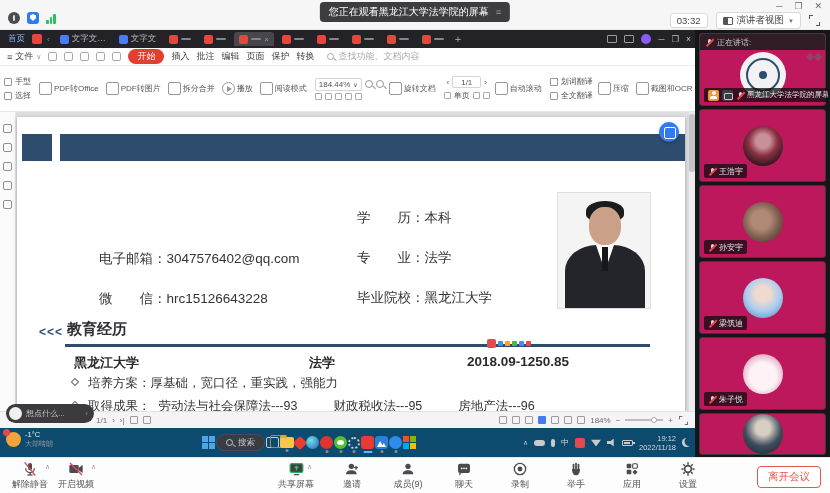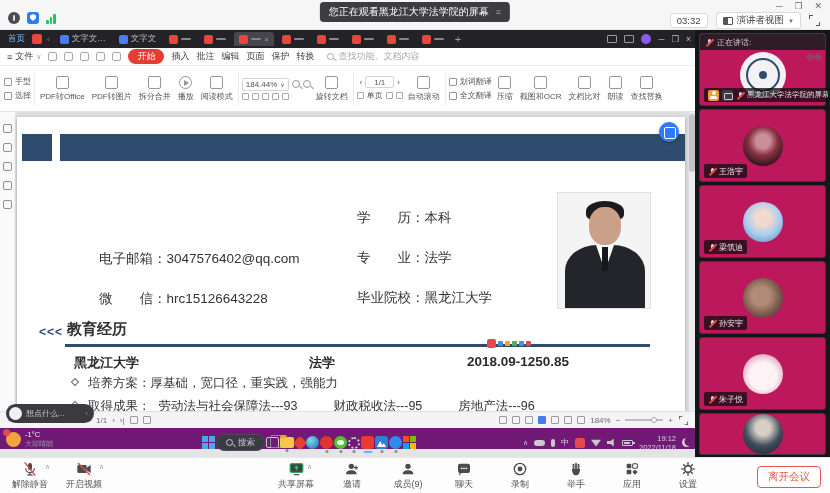--- a/index.html
+++ b/index.html
@@ -57,21 +57,21 @@
   .start-pill{background:#e23e32;color:#fff;border-radius:9px;padding:1px 9px;font-size:9px}
   .msearch{display:flex;align-items:center;gap:4px;color:#a8a8ad;margin-left:6px}
   .mag{width:7px;height:7px;border:1.3px solid #a8a8ad;border-radius:50%;position:relative}
   .mag::after{content:"";position:absolute;left:5px;top:5px;width:4px;height:1.3px;background:#a8a8ad;transform:rotate(45deg)}
   .mb-right{margin-left:auto;display:flex;align-items:center;gap:8px;color:#8e8e93;font-size:8.5px}
   .cloud-s{width:10px;height:6px;background:#b5b5ba;border-radius:3px}
   .share-s{width:8px;height:8px;border:1px solid #9a9a9f;border-radius:2px}
 
   
   .toolbar{height:46px;background:#fff;border-bottom:1px solid #e3e3e6;display:flex;align-items:center;gap:3px;padding:0 4px;overflow:hidden;white-space:nowrap}
-  .tb{display:flex;flex-direction:column;align-items:center;gap:2px;font-size:8px;color:#55555a;padding:0 2px}
+  .tb{display:flex;flex-direction:row;align-items:center;gap:2px;font-size:8px;color:#55555a;padding:0 2px}
   .ico{width:13px;height:13px;border:1px solid #96969c;border-radius:2px}
   .ico.play{border-radius:50%;position:relative}
   .ico.play::after{content:"";position:absolute;left:4px;top:3px;border-left:5px solid #96969c;border-top:3px solid transparent;border-bottom:3px solid transparent}
   .vstack{display:flex;flex-direction:column;gap:3px;font-size:8px;color:#55555a}
   .vstack .r{display:flex;align-items:center;gap:3px}
   .sq{width:8px;height:8px;border:1px solid #96969c;border-radius:1px}
   .zoombox{display:flex;flex-direction:column;gap:2px}
   .zoomval{display:flex;align-items:center;gap:3px;border:1px solid #d4d4d8;border-radius:2px;padding:0 3px;font-size:8px;color:#55555a;height:13px}
   .magrow{display:flex;gap:3px;align-items:center}
   .mag2{width:8px;height:8px;border:1.3px solid #96969c;border-radius:50%;position:relative}
@@ -124,21 +124,21 @@
   .statusbar{height:17px;background:#f4f4f6;border-top:1px solid #e2e2e5;display:flex;align-items:center;gap:5px;padding:0 6px 0 96px;font-size:8px;color:#6b6b70}
   .sic{width:8px;height:8px;border:1px solid #9a9aa0;border-radius:1px}
   .sic.blue{border:none;background:#3f7ef0}
   .st-right{margin-left:auto;display:flex;align-items:center;gap:5px}
   .slider{width:38px;height:1.5px;background:#bdbdc2;position:relative}
   .slider i{position:absolute;left:26px;top:-2.5px;width:6px;height:6px;border-radius:50%;background:#fff;border:1px solid #a5a5aa}
   .assistant{position:absolute;left:6px;top:374px;width:88px;height:19px;background:#3a3a3f;border-radius:10px;display:flex;align-items:center;gap:4px;padding:0 6px 0 3px;font-size:8px;color:#c9c9ce;z-index:5}
   .ass-av{width:13px;height:13px;border-radius:50%;background:#f0f0f2}
 
   
-  .taskbar{height:21px;background:#701a75;position:relative;color:#ddd}
+  .taskbar{height:29px;background:#0c4a6e;position:relative;color:#ddd}
   .weather{position:absolute;left:6px;top:3px;display:flex;align-items:center;gap:4px}
   .wicon{width:15px;height:15px;border-radius:50%;background:#f2a33c;position:relative}
   .wicon::after{content:"";position:absolute;left:-3px;top:-3px;width:7px;height:7px;border-radius:50%;background:#e5484d}
   .wtxt{display:flex;flex-direction:column;line-height:1.15}
   .wtemp{font-size:7.5px;color:#eee}
   .wdesc{font-size:7px;color:#9a9aa0}
   .tb-center{position:absolute;left:202px;top:0;height:29px;display:flex;align-items:center;gap:1px}
   .titem{position:relative;display:flex;align-items:center;justify-content:center}
   .rundot::after{content:"";position:absolute;left:50%;bottom:-4px;transform:translateX(-50%);width:3px;height:3px;border-radius:2px;background:#8a8a90}
   .activebar::after{content:"";position:absolute;left:50%;bottom:-4px;transform:translateX(-50%);width:9px;height:2.5px;border-radius:2px;background:#6cb2ff}
@@ -196,21 +196,21 @@
   .badge-host{width:11px;height:11px;border-radius:2px;background:#f29a38;position:relative;flex:0 0 11px}
   .badge-host::before{content:"";position:absolute;left:3.5px;top:1.5px;width:4px;height:4px;border-radius:50%;background:#fff}
   .badge-host::after{content:"";position:absolute;left:2px;top:6px;width:7px;height:3.5px;border-radius:2px 2px 0 0;background:#fff}
   .badge-scr{width:11px;height:11px;border-radius:2px;background:#3c3c44;position:relative;flex:0 0 11px}
   .badge-scr::after{content:"";position:absolute;left:2px;top:3px;width:7px;height:5px;border:1px solid #c9c9ce;border-radius:1px}
 
   
   .bottombar{position:absolute;left:0;top:457px;width:830px;height:36px;background:#fdfdfe;border-top:1px solid #e7e7ea}
   .ctrl{display:flex;flex-direction:column;align-items:center;gap:1px;font-size:9px;color:#55555a;width:44px;position:relative}
   .ctrl .up{position:absolute;right:2px;top:2px;font-size:7px;color:#9a9aa0}
-  .leftctrls{position:absolute;left:8px;top:3px;display:flex;gap:10px}
+  .leftctrls{position:absolute;left:8px;top:3px;display:flex;gap:2px}
   .centerctrls{position:absolute;left:278px;top:3px;display:flex;gap:20px}
   .centerctrls .ctrl{width:36px}
   .leave-btn{position:absolute;right:9px;top:8px;border:1px solid #e5574a;color:#e5574a;background:#fff;border-radius:4px;font-size:10.5px;padding:3px 10px}
 </style>
 </head>
 <body>
 
 <div class="screen">
 
   <div class="topbar">
@@ -621,31 +621,31 @@
         </div>
       </div>
       <div class="tile">
         <div class="pav av2"></div>
         <div class="nametag">
             <span class="mico"></span>
             <span>王浩宇</span>
           </div>
       </div>
       <div class="tile">
+        <div class="pav av4"></div>
+        <div class="nametag">
+            <span class="mico"></span>
+            <span>孙安宇</span>
+          </div>
+      </div>
+      <div class="tile">
         <div class="pav av3"></div>
         <div class="nametag">
             <span class="mico"></span>
             <span>梁筑迪</span>
-          </div>
-      </div>
-      <div class="tile">
-        <div class="pav av4"></div>
-        <div class="nametag">
-            <span class="mico"></span>
-            <span>孙安宇</span>
           </div>
       </div>
       <div class="tile">
         <div class="pav av5"></div>
         <div class="nametag">
             <span class="mico"></span>
             <span>朱子悦</span>
           </div>
       </div>
       <div class="tile last">

